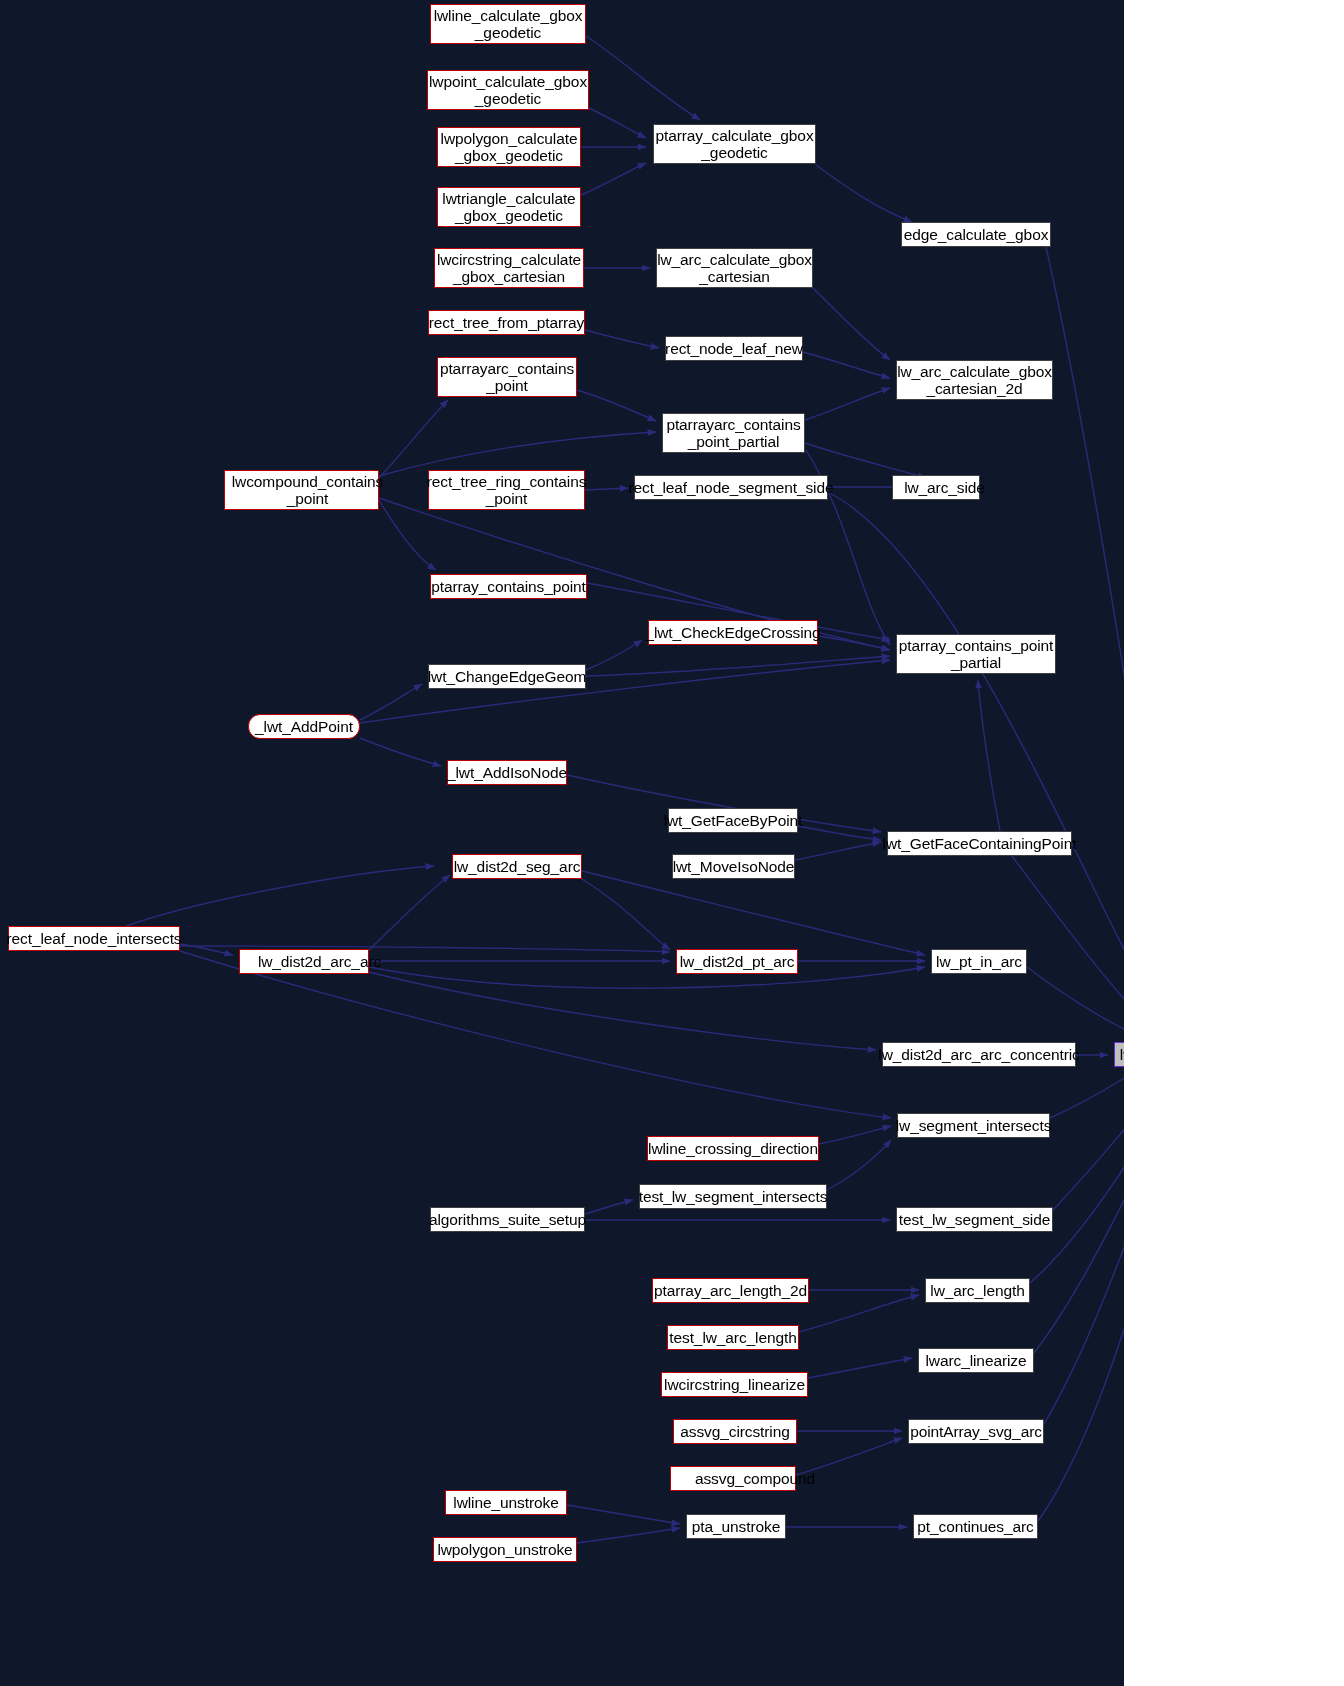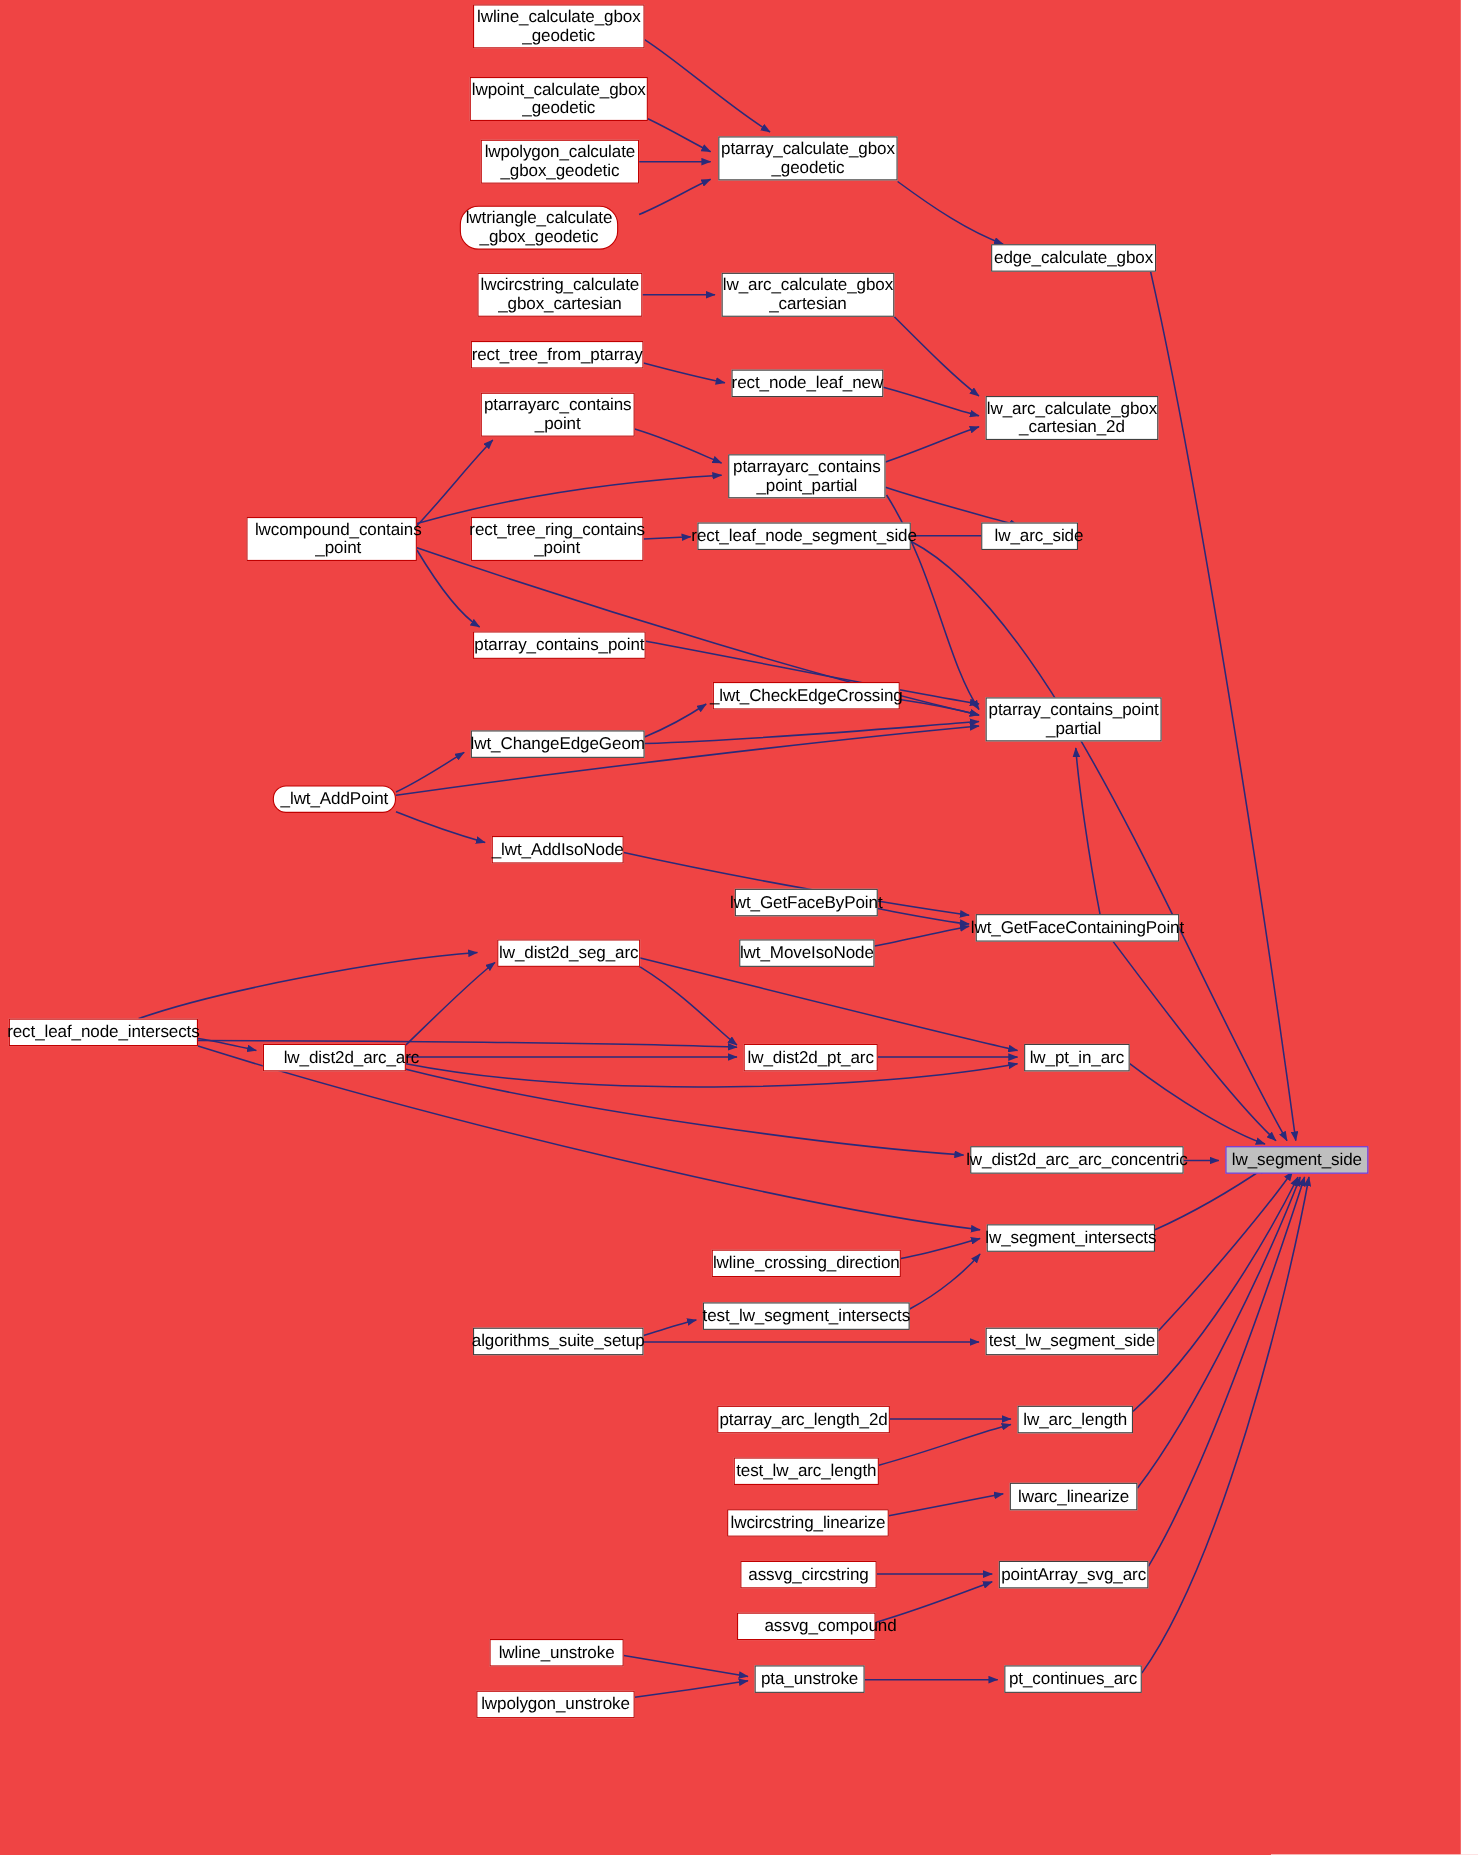--- a/index.html
+++ b/index.html
@@ -2,23 +2,23 @@
 <html><head>
 <meta charset="utf-8">
 <style>
   html, body {
     margin: 0;
     padding: 0;
     background: #ffffff;
   }
   #graph-root {
     position: relative;
-    width: 1328px;
+    width: 1124px;
     height: 1686px;
-    background: #ef4444;
+    background: #0f172a;
     font-family: "Liberation Sans", sans-serif;
     overflow: hidden;
   }
   svg#edges-layer {
     position: absolute;
     left: 0;
     top: 0;
     width: 1344px;
     height: 1686px;
     pointer-events: none;
@@ -128,21 +128,21 @@
         <path d="M1038,1521 C1110,1420 1170,1180 1190,1070" fill="none" stroke="#2a2a7a" stroke-width="1.4" marker-end="url(#arrowhead)"></path>
       </g>
   </svg>
   <div id="nodes-layer">
       <div class="node kind-red" style="left: 430px; top: 4px; width: 156px; height: 40px;"><span class="node-label">lwline_calculate_gbox
 _geodetic</span></div>
       <div class="node kind-red" style="left: 427px; top: 70px; width: 162px; height: 40px;"><span class="node-label">lwpoint_calculate_gbox
 _geodetic</span></div>
       <div class="node kind-red" style="left: 437px; top: 127px; width: 144px; height: 40px;"><span class="node-label">lwpolygon_calculate
 _gbox_geodetic</span></div>
-      <div class="node kind-red" style="left: 418px; top: 187px; width: 144px; height: 40px; border-radius: 17px;"><span class="node-label">lwtriangle_calculate
+      <div class="node kind-red" style="left: 437px; top: 187px; width: 144px; height: 40px;"><span class="node-label">lwtriangle_calculate
 _gbox_geodetic</span></div>
       <div class="node kind-black" style="left: 653px; top: 124px; width: 163px; height: 40px;"><span class="node-label">ptarray_calculate_gbox
 _geodetic</span></div>
       <div class="node kind-black" style="left: 901px; top: 222px; width: 150px; height: 25px;"><span class="node-label">edge_calculate_gbox</span></div>
       <div class="node kind-red" style="left: 434px; top: 248px; width: 150px; height: 40px;"><span class="node-label">lwcircstring_calculate
 _gbox_cartesian</span></div>
       <div class="node kind-black" style="left: 656px; top: 248px; width: 157px; height: 40px;"><span class="node-label">lw_arc_calculate_gbox
 _cartesian</span></div>
       <div class="node kind-red" style="left: 428px; top: 310px; width: 157px; height: 25px;"><span class="node-label">rect_tree_from_ptarray</span></div>
       <div class="node kind-black" style="left: 665px; top: 336px; width: 138px; height: 25px;"><span class="node-label">rect_node_leaf_new</span></div>

